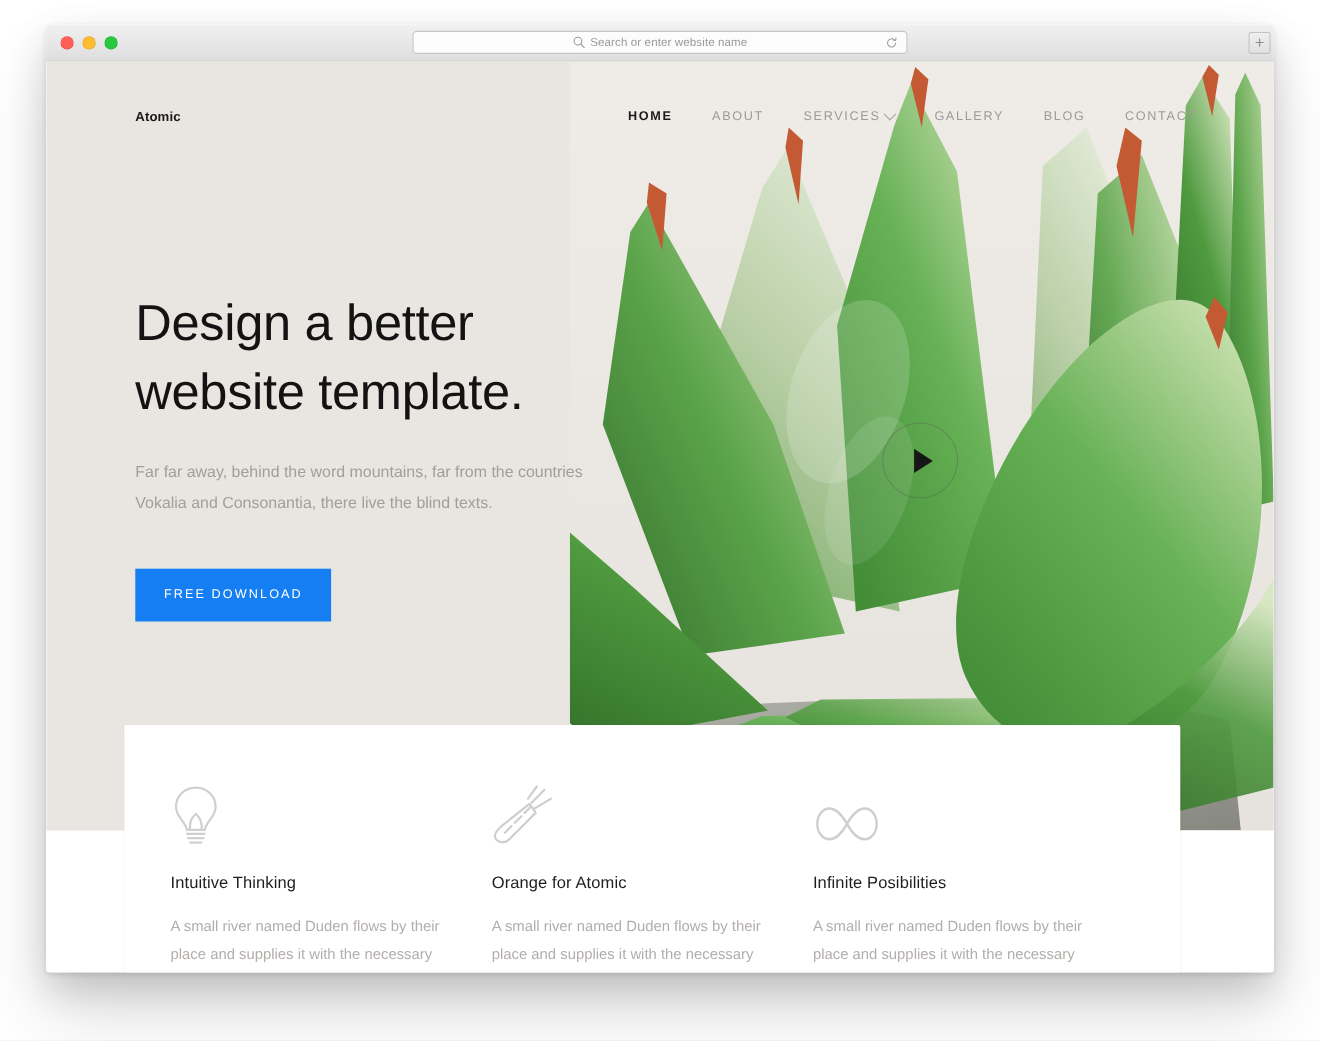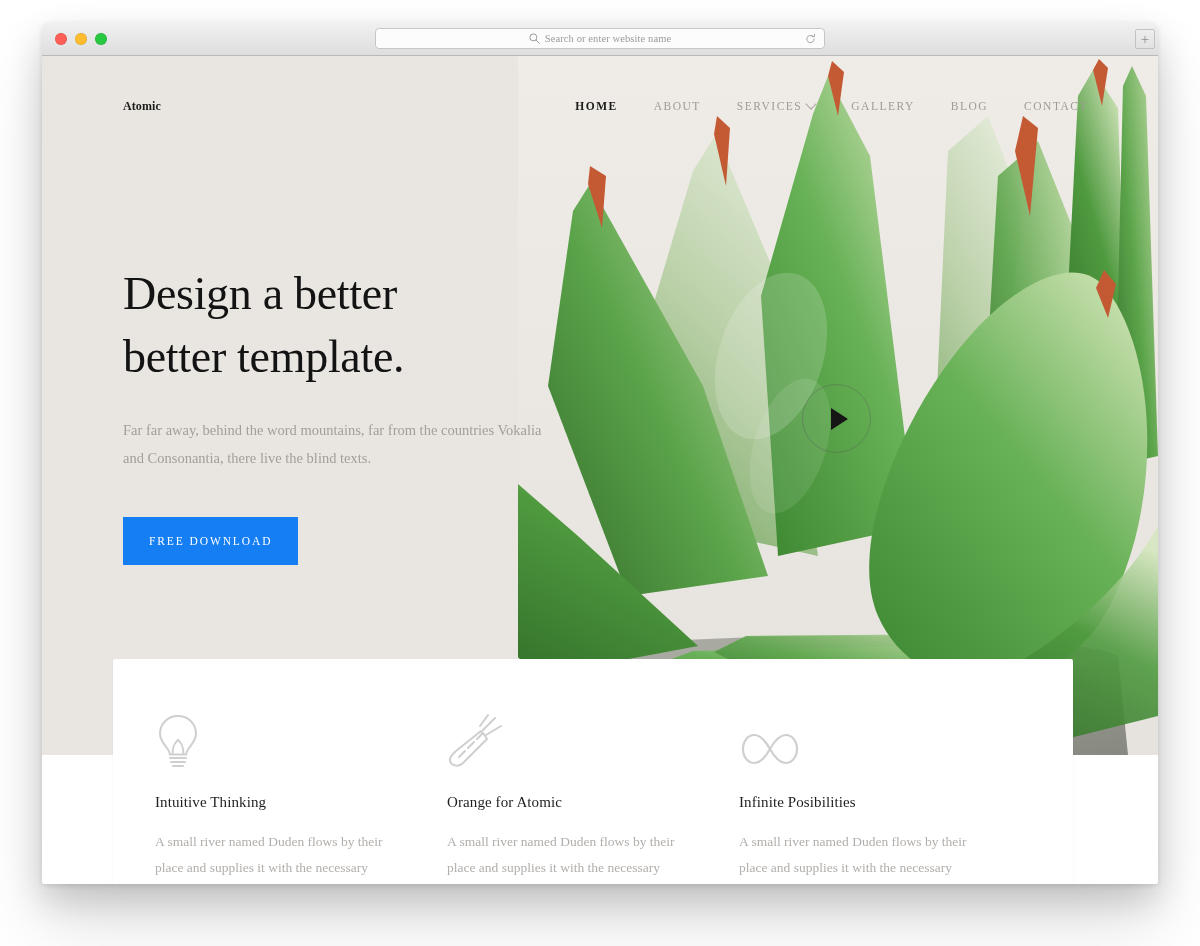--- a/index.html
+++ b/index.html
@@ -23,21 +23,20 @@
     top: 22px;
     width: 1116px;
     height: 862px;
     background: #ffffff;
     border-radius: 7px 7px 3px 3px;
     box-shadow:
       0 2px 5px rgba(0,0,0,0.10),
       0 16px 34px rgba(0,0,0,0.16),
       0 40px 70px rgba(0,0,0,0.12);
     overflow: hidden;
-    font-family: Liberation Serif, serif;
   }
 
   .titlebar {
     position: relative;
     height: 34px;
     background: linear-gradient(#f1f1f1, #dedede);
     border-bottom: 1px solid #b9b9b9;
     box-sizing: border-box;
   }
 
@@ -423,21 +422,21 @@
         </div>
         <div class="nav-link">
           <span>CONTACT</span>
         </div>
       </div>
     </nav>
 
     <div class="hero-copy">
       <h1 class="hero-title">
         <span>Design a better</span><br>
-        <span>better template.</span>
+        <span>website template.</span>
       </h1>
       <p class="hero-sub">
         <span>Far far away, behind the word mountains, far from the</span>
         <span>countries Vokalia and Consonantia, there live the blind texts.</span>
       </p>
       <button class="cta-btn">FREE DOWNLOAD</button>
     </div>
 
     <div class="play-btn">
       <span class="play-tri"></span>

